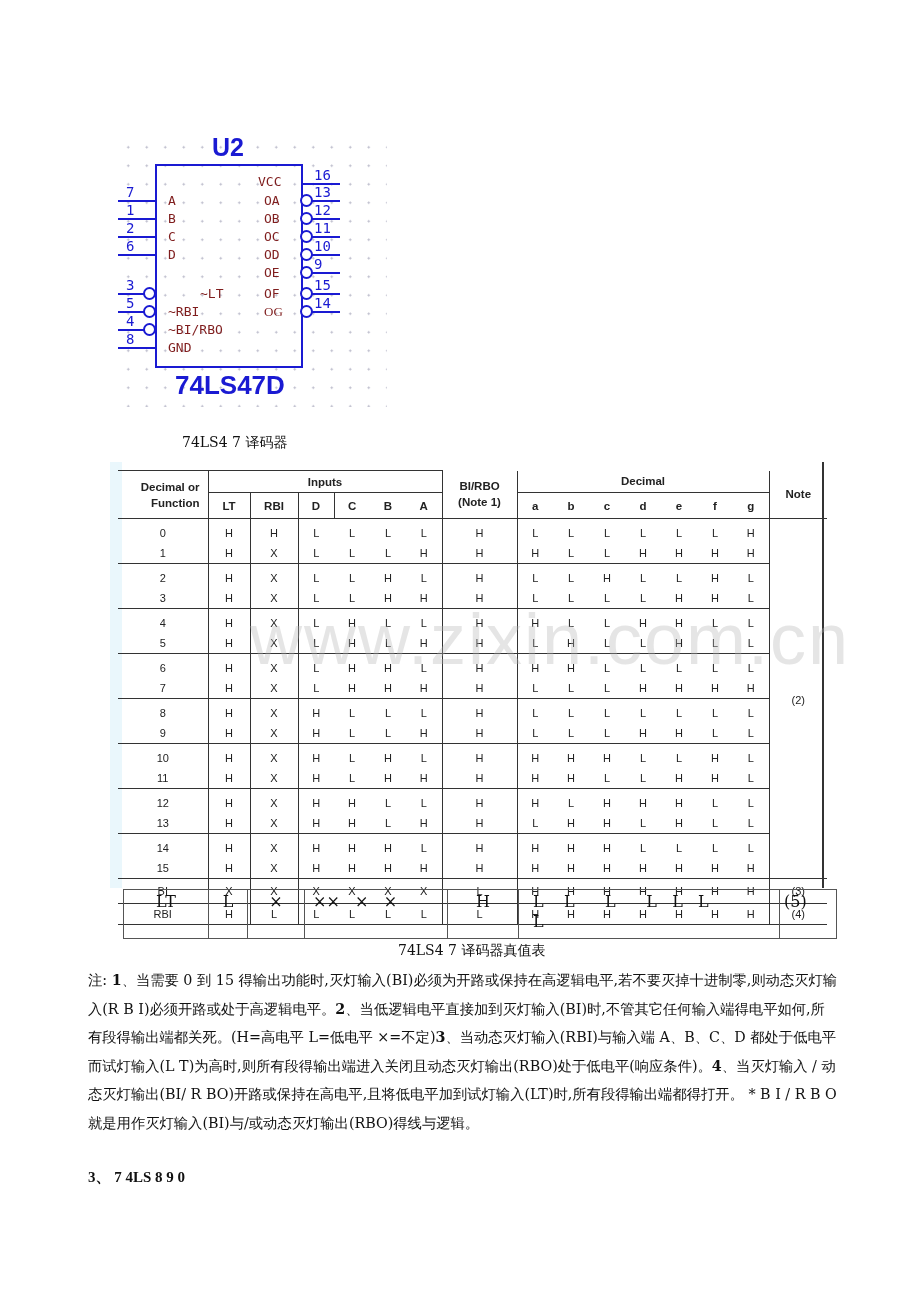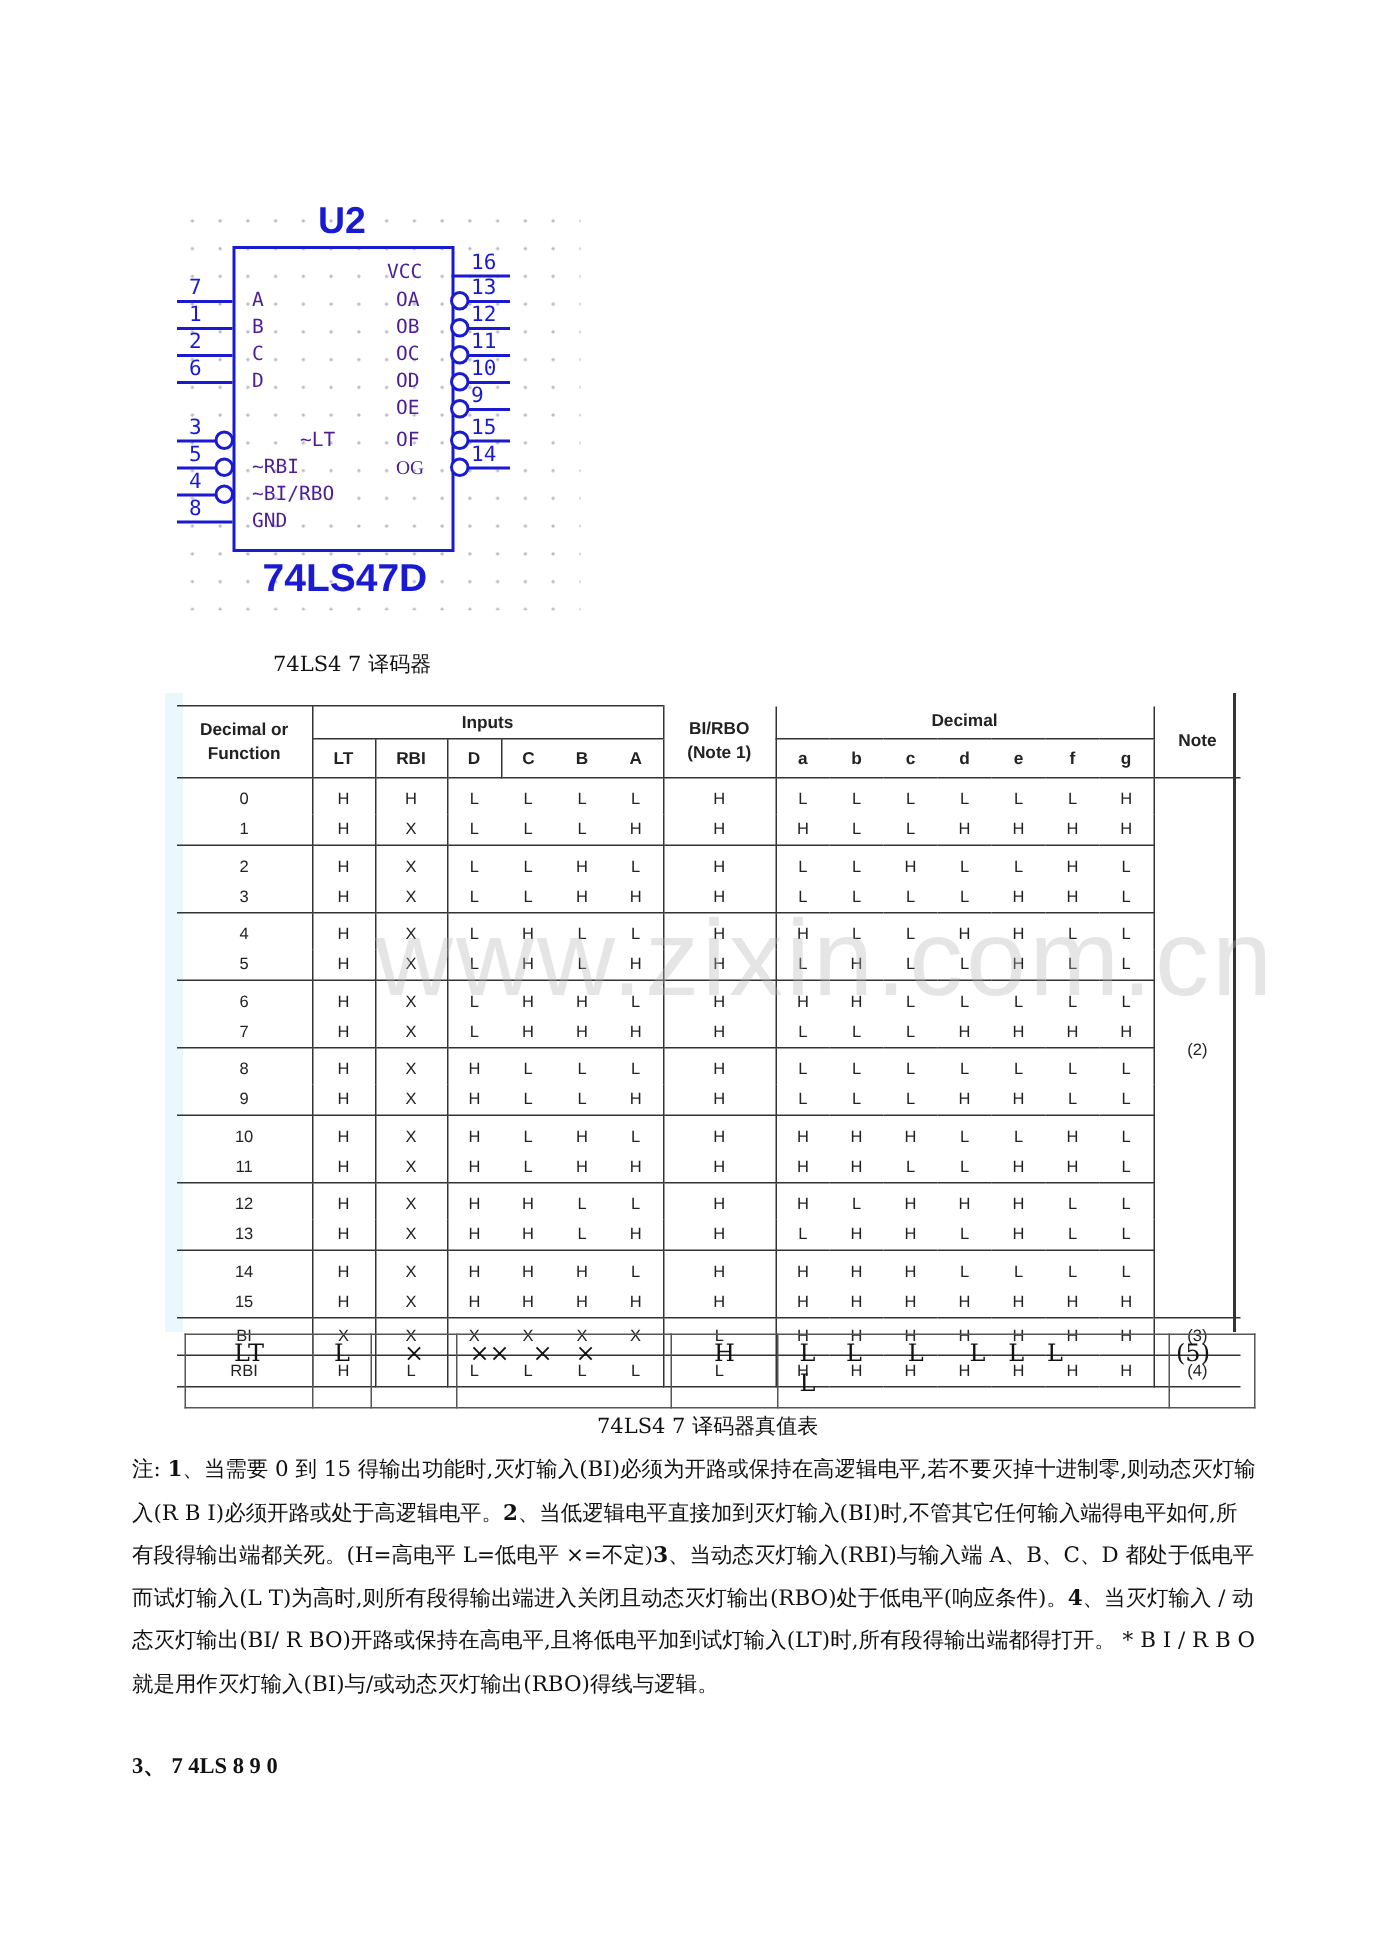--- a/index.html
+++ b/index.html
@@ -9,21 +9,21 @@
 
   
   .chip-area { left: 115px; top: 132px; width: 272px; height: 275px;
     background-image: radial-gradient(circle, #b8b8c8 0.9px, transparent 1.2px);
     background-size: 18.5px 18.5px; background-position: 4px 6px; }
   .chip-title { left: 212px; top: 133px; font-family: "Liberation Sans", sans-serif; font-weight: bold;
     font-size: 25px; color: #1a1ad2; }
   .chip-name { left: 175px; top: 370px; font-family: "Liberation Sans", sans-serif; font-weight: bold;
     font-size: 26px; color: #1a1ad2; }
   .chip-box { left: 155px; top: 164px; width: 144px; height: 200px; border: 2px solid #1a1ad2; }
-  .pin-lbl { font-family: "DejaVu Sans Mono", "Liberation Mono", monospace; font-size: 13px; color: #4c1d95; }
+  .pin-lbl { font-family: "DejaVu Sans Mono", "Liberation Mono", monospace; font-size: 13px; color: #7f1d1d; }
   .pin-num { font-family: "DejaVu Sans Mono", monospace; font-size: 14px; color: #1a1ad2; }
   .pin-line { height: 2px; background: #1a1ad2; }
   .bubble { width: 9px; height: 9px; border: 2px solid #1a1ad2; border-radius: 50%; background: #fff; }
 
   
   .intro { left: 400px; top: 150px; width: 420px; font-size: 15.5px; line-height: 28.5px; }
   .intro p { margin: 0; text-indent: 2em; }
   .caption1 { left: 182px; top: 434px; font-size: 14px; }
 
   
@@ -142,21 +142,21 @@
       <col style="width:36px">
       <col style="width:36px">
       <col style="width:36px">
       <col style="width:36px">
       <col style="width:36px">
       <col style="width:36px">
     <col style="width:58px">
   </colgroup>
   <thead>
     <tr style="height:22px">
-      <th rowspan="2" class="bt bb br" style="padding:0 8px;line-height:16px;">Decimal or Function</th>
+      <th rowspan="2" class="bt bb br" style="padding:0 8px;line-height:16px;text-align:right;">Decimal or Function</th>
       <th colspan="6" class="bt bb" style="border-top:1.5px solid #333;">Inputs</th>
       <th rowspan="2" class="bl br bb" style="line-height:16px;">
         <span>BI/RBO</span><br>
         <span>(Note 1)</span>
       </th>
       <th colspan="7" class="bb">Decimal</th>
       <th rowspan="2" class="bl bb">Note</th>
     </tr>
     <tr id="subhead" style="height:26px">
         <th class="bb br">LT</th>

